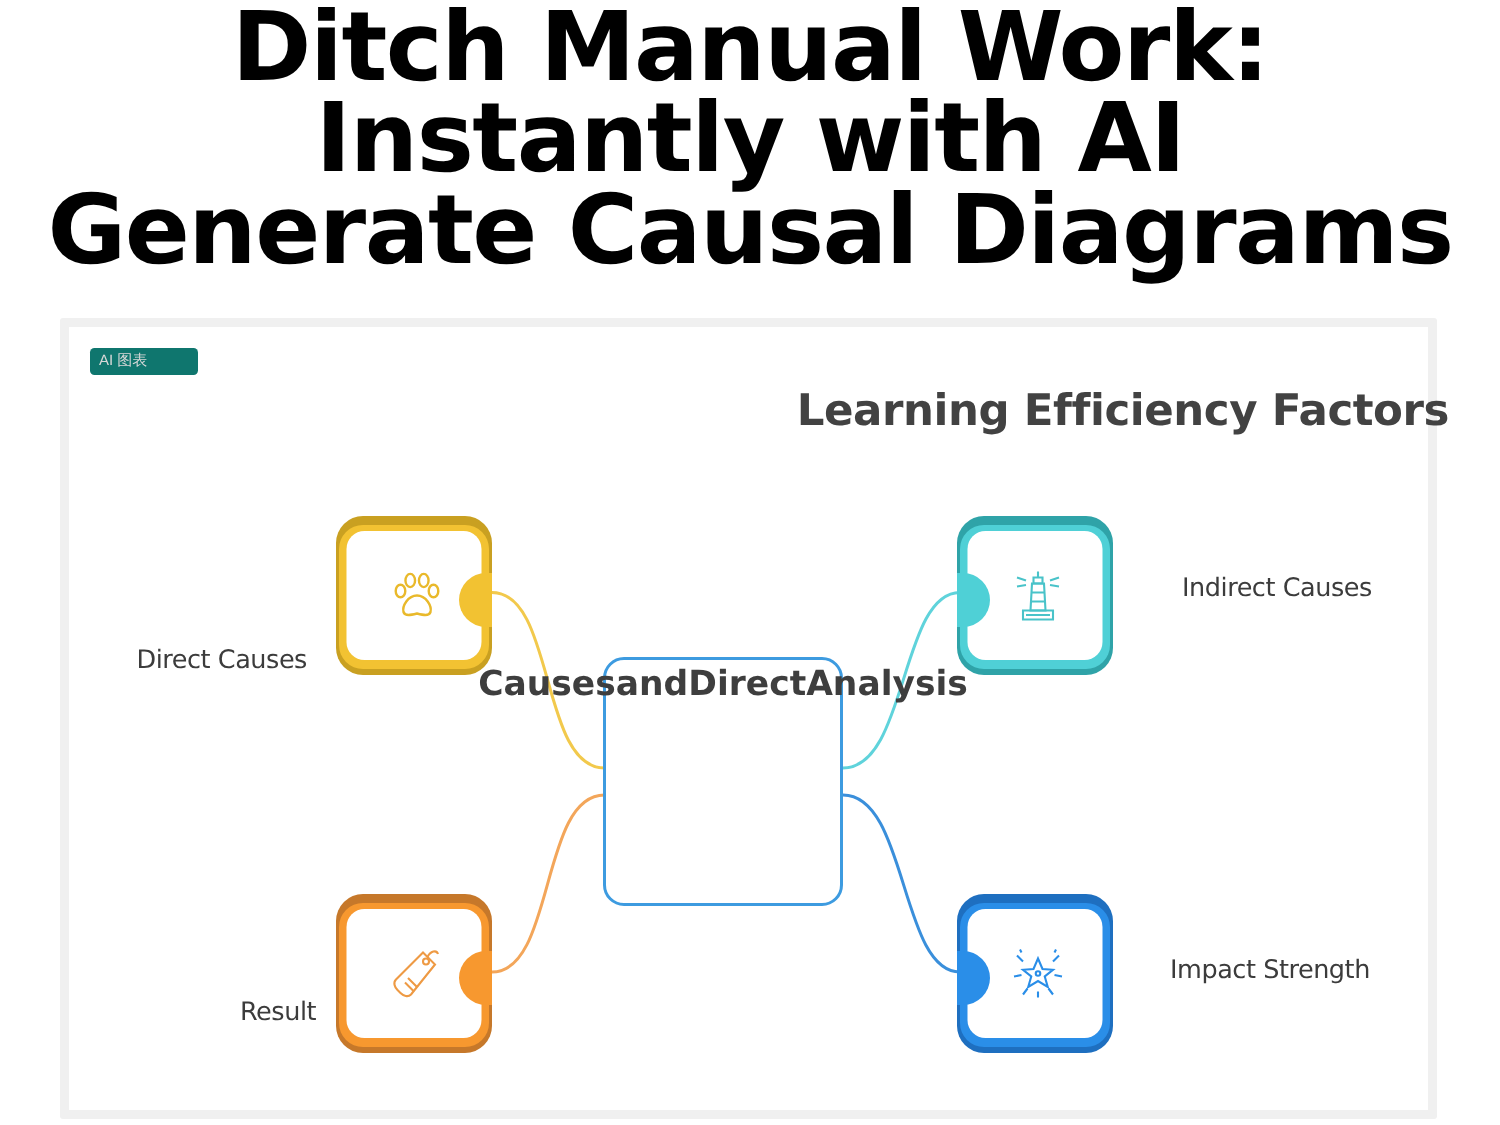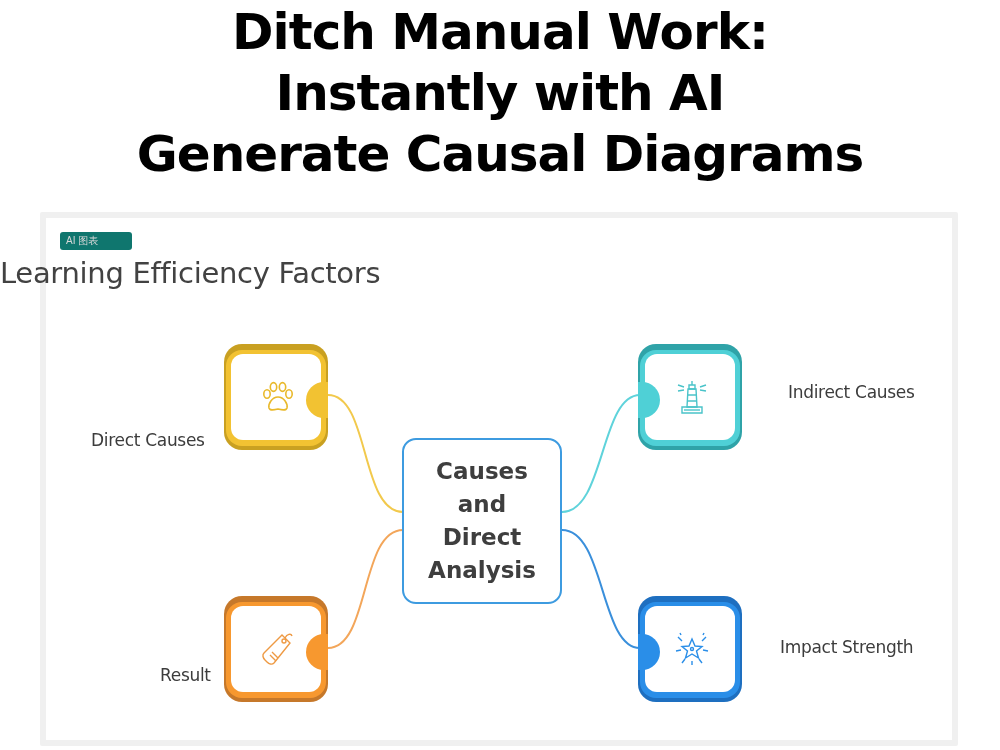--- a/index.html
+++ b/index.html
@@ -2,49 +2,49 @@
 <html><head>
 <meta charset="utf-8">
 <style>
   * { box-sizing: border-box; margin: 0; padding: 0; }
   html, body { width: 1000px; height: 750px; background: #ffffff; overflow: hidden; }
   body { position: relative; font-family: "Liberation Sans", sans-serif; }
 
   .headline {
     position: absolute; left: 0; top: 2px; width: 1000px;
     text-align: center; font-family: "DejaVu Sans", sans-serif; font-weight: bold;
-    font-size: 50px; line-height: 61px; color: #000; letter-spacing: -1px;
+    font-size: 64px; line-height: 61px; color: #000; letter-spacing: -1px;
   }
   .headline div { white-space: nowrap; }
 
   .frame {
     position: absolute; left: 40px; top: 212px; width: 918px; height: 534px;
     background: #f0f0f0; border-radius: 2px;
   }
   .canvas {
     position: absolute; left: 46px; top: 218px; width: 906px; height: 522px;
     background: #ffffff;
   }
   .tag-chip {
     position: absolute; left: 60px; top: 232px; width: 72px; height: 18px;
     background: #0f766e; border-radius: 3px; color: #d8d8d8; font-size: 10px;
     line-height: 18px; padding-left: 6px;
   }
   .diagram-title {
-    position: absolute; left: 0; top: 256px; width: 966px; text-align: left;
-    font-family: "DejaVu Sans", sans-serif; font-weight: normal; font-size: 29px;
+    position: absolute; left: 0; top: 256px; width: 966px; text-align: right;
+    font-family: "DejaVu Sans", sans-serif; font-weight: bold; font-size: 29px;
     color: #424242; letter-spacing: -0.3px;
   }
 
   svg.connectors { position: absolute; left: 0; top: 0; width: 1000px; height: 750px; }
 
   .center-box {
     position: absolute; left: 402px; top: 438px; width: 160px; height: 166px;
     border: 2px solid #3d9be0; border-radius: 14px; background: #fff;
-    display: flex; flex-direction: column; justify-content: center; align-items: center;
+    display: flex; flex-direction: row; justify-content: center; align-items: flex-start;
     font-family: "DejaVu Sans", sans-serif; font-weight: bold; color: #3e3e3e;
     font-size: 23px; line-height: 33px; text-align: center;
   }
 
   .node {
     position: absolute; width: 104px; height: 106px; border-radius: 18px;
   }
   .node .back { position: absolute; inset: 0; border-radius: 18px; }
   .node .inner {
     position: absolute; left: 7px; top: 10px; width: 90px; height: 86px;

